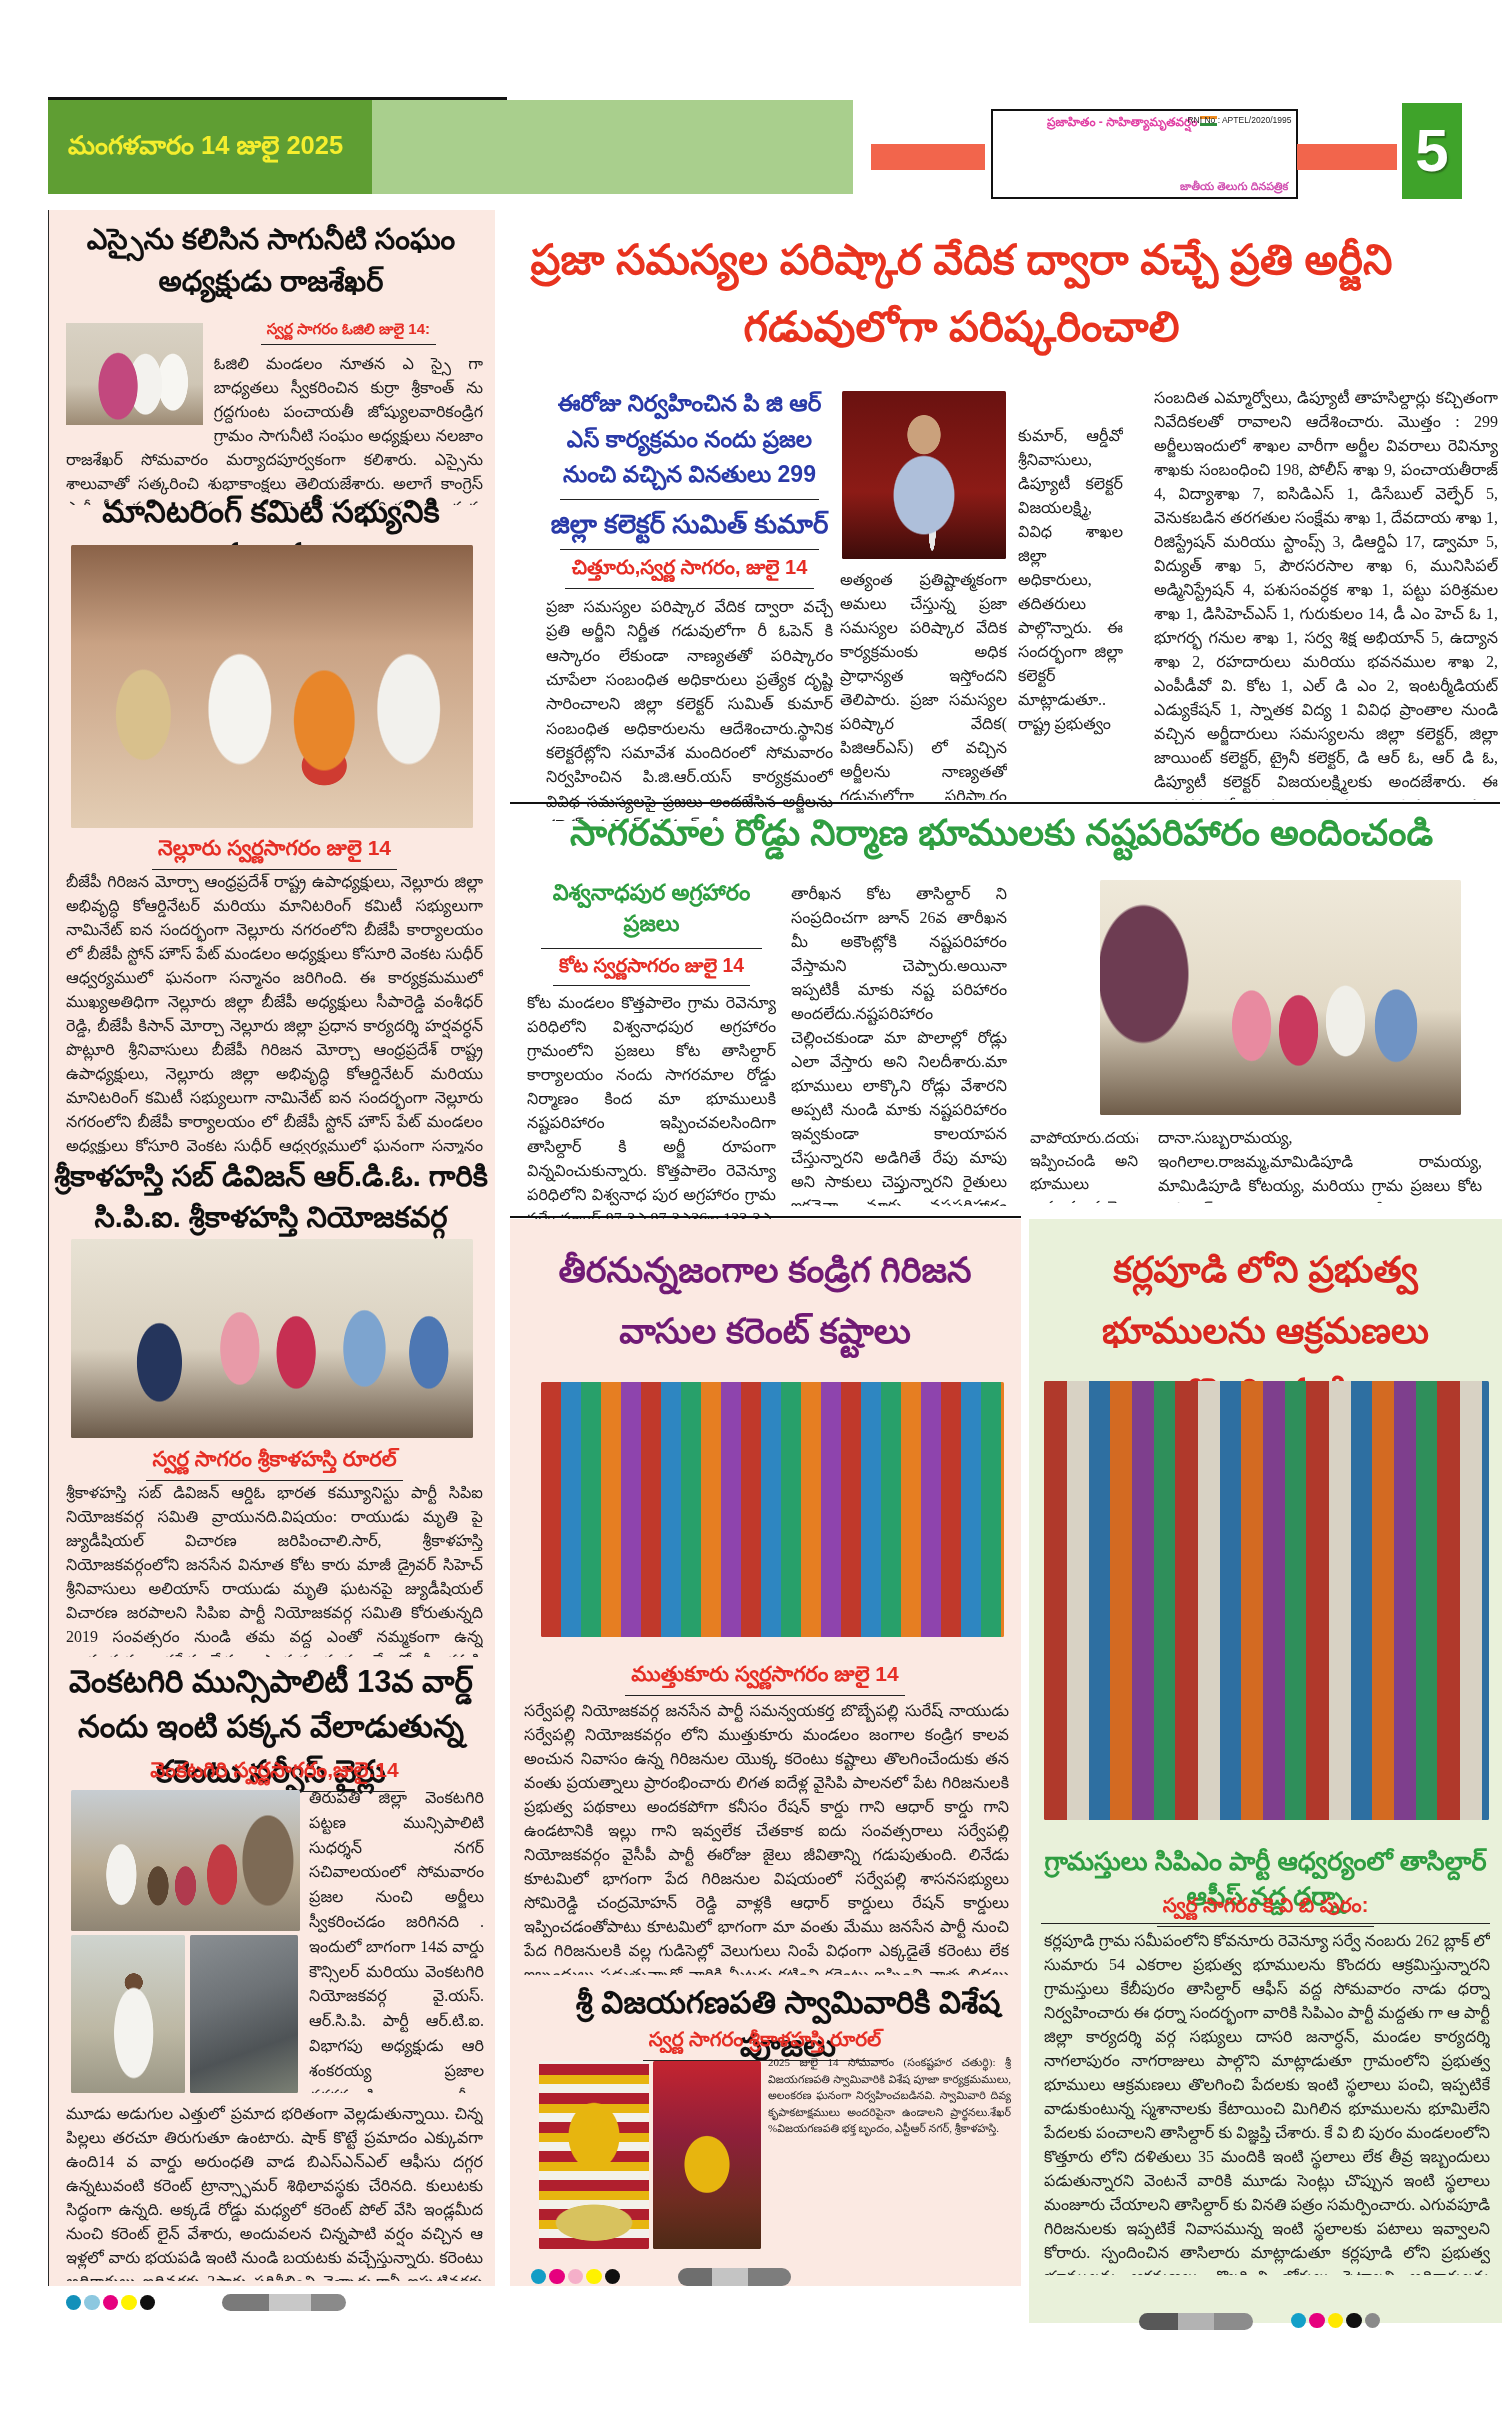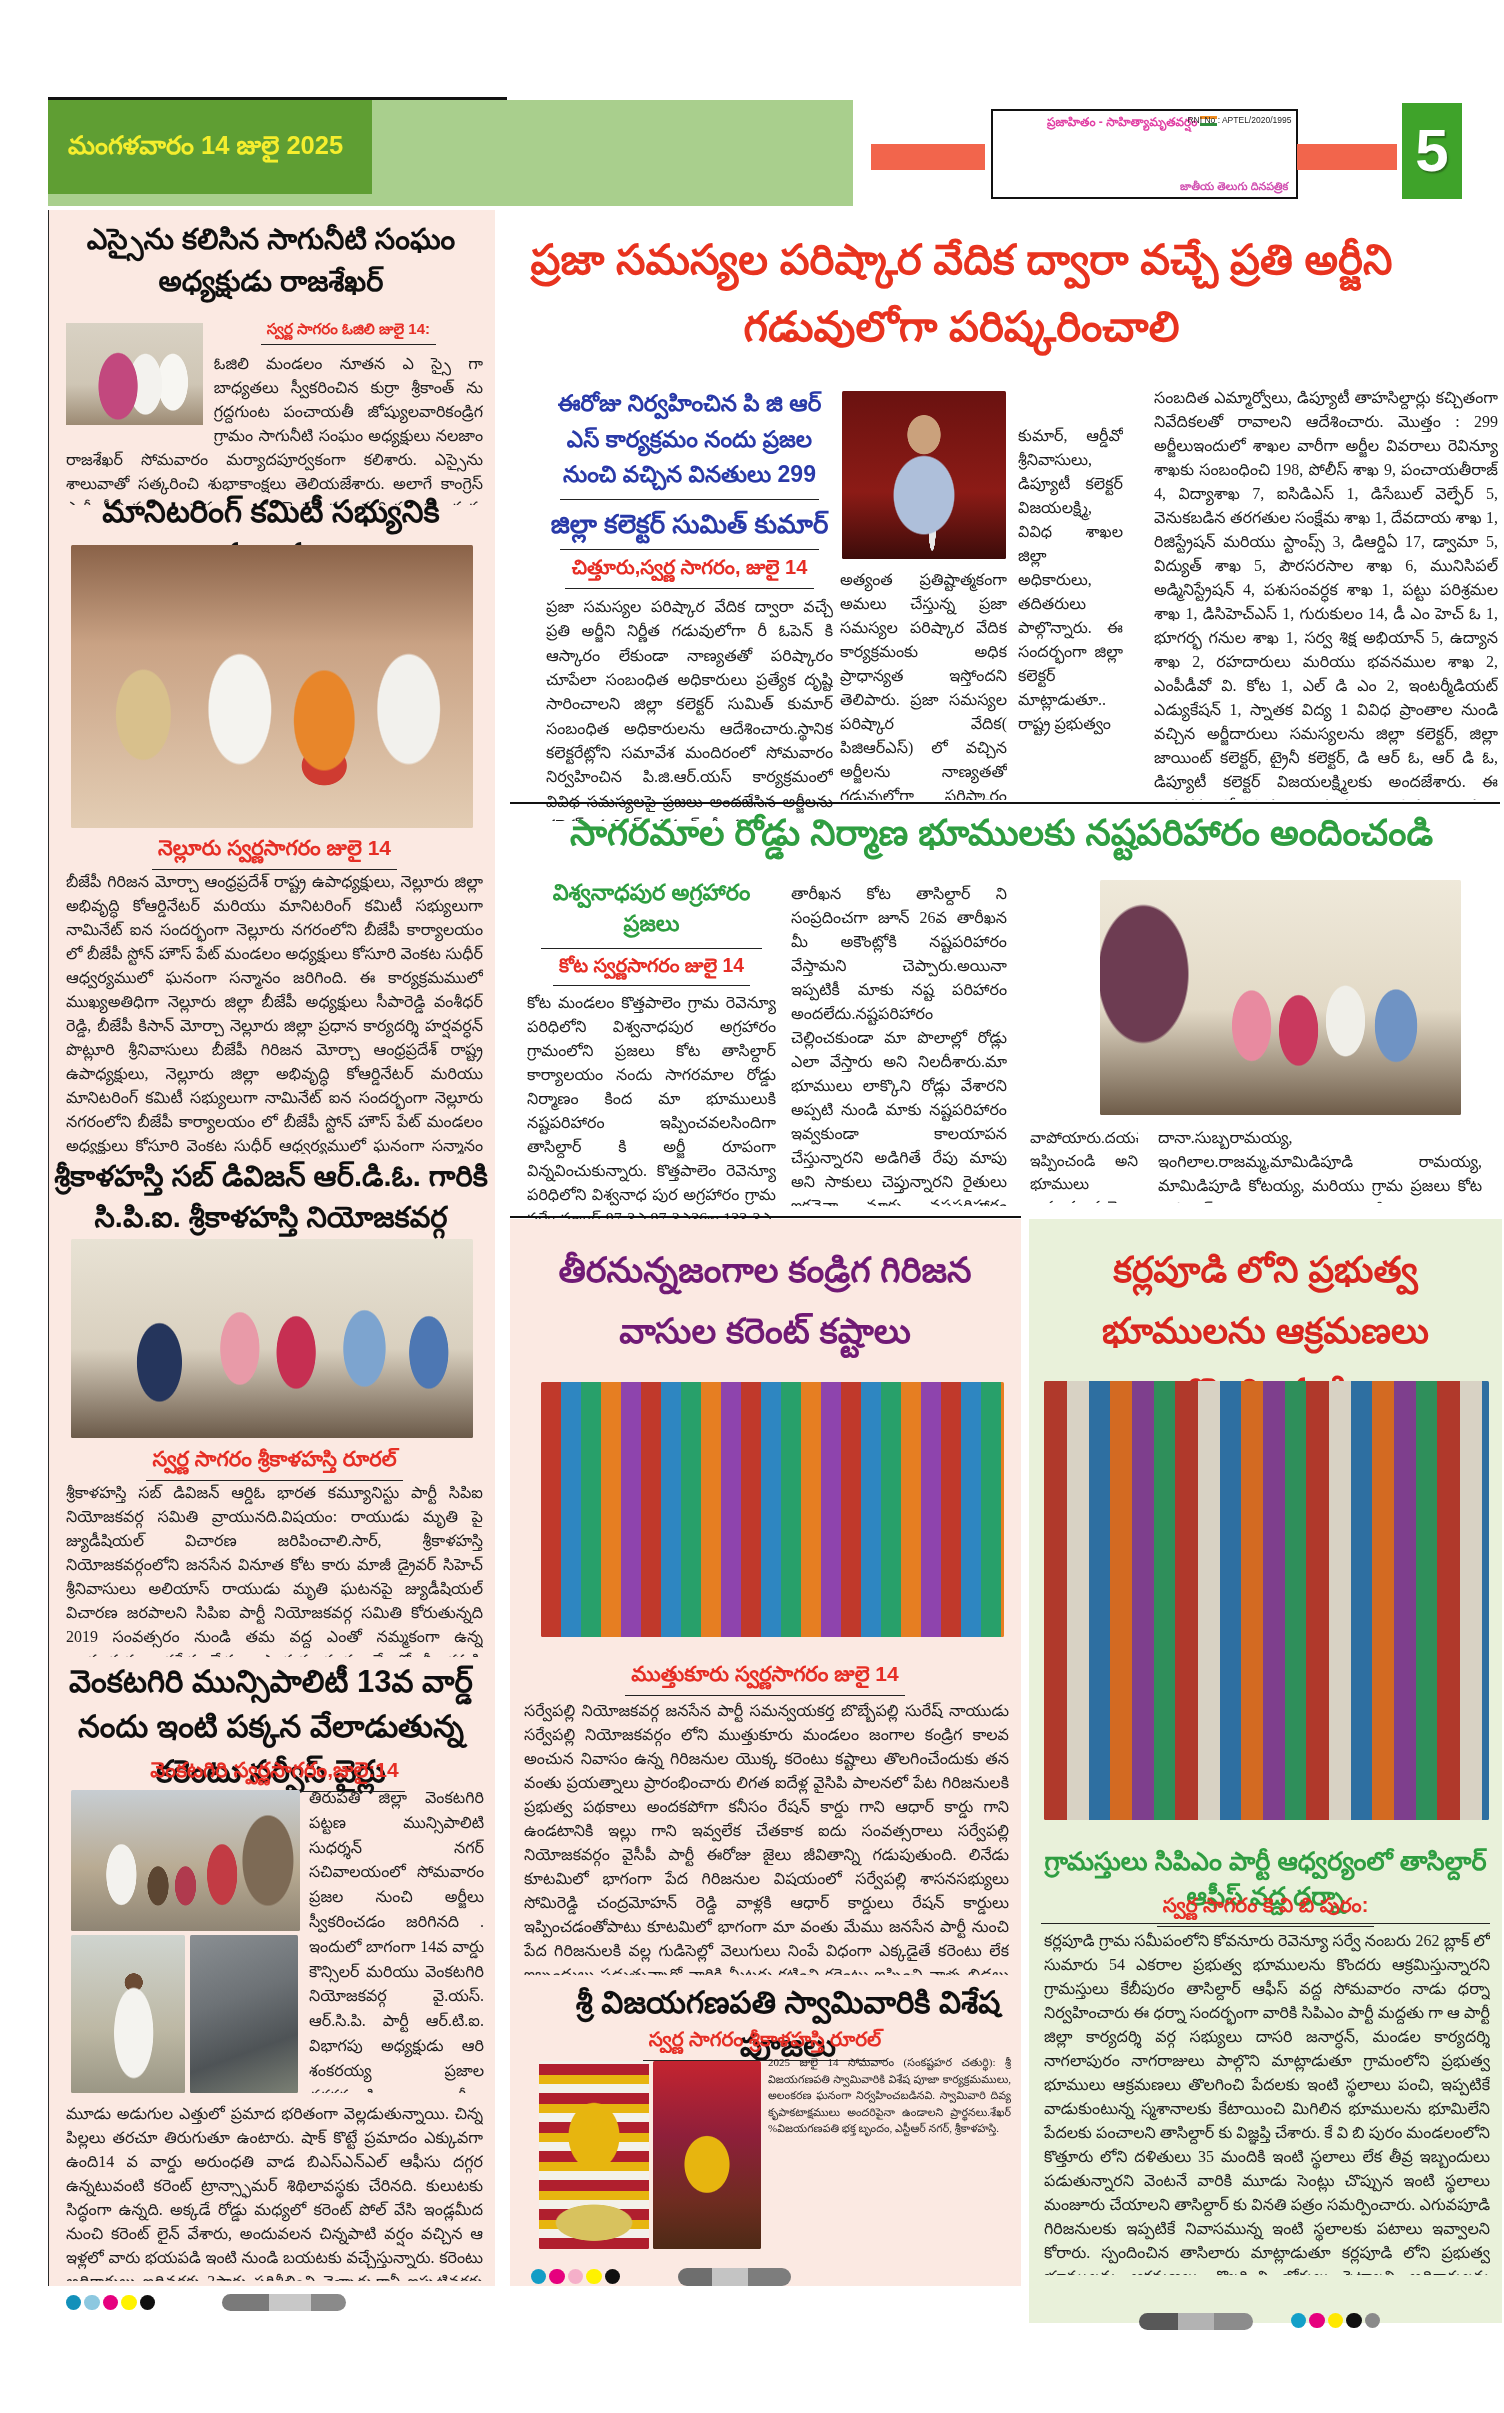--- a/index.html
+++ b/index.html
@@ -6,21 +6,21 @@
   #page{position:relative;width:1504px;height:2413px;background:#ffffff;overflow:hidden;
         font-family:"Liberation Serif", serif;}
   .abs{position:absolute;}
   .hl{font-family:"Liberation Sans", sans-serif;font-weight:700;text-align:center;}
   .body-txt{font-size:16px;line-height:1.5;text-align:justify;color:#1c1c1c;overflow:hidden;}
   .date-line{font-family:"Liberation Sans", sans-serif;font-weight:700;color:#e62e25;text-align:center;}
   .date-line span{display:inline-block;border-bottom:1.5px solid #222;padding:0 6.2px 3.9px;}
   .ph{position:absolute;border-radius:1.5px;background-repeat:no-repeat;}
   
   #top-rule{left:48px;top:97px;width:459px;height:3.1px;background:#121212;}
-  #date-bar{left:48px;top:100px;width:805px;height:106px;background:#a9cf8d;}
+  #date-bar{left:48px;top:100px;width:805px;height:94px;background:#a9cf8d;}
   #date-bar-dark{position:absolute;left:0;top:0;width:324px;height:94px;background:#5f9e33;}
   #date-text{position:absolute;left:20px;top:31px;color:#f5ee2e;font-size:25.5px;font-weight:700;
              font-family:"Liberation Sans", sans-serif;white-space:nowrap;}
   .connector{background:#f2654c;height:25.5px;}
   #conn1{left:871px;top:144px;width:114px;}
   #conn2{left:1297px;top:144px;width:100px;}
   #masthead{left:991px;top:109px;width:303px;height:86px;background:#fff;border:2.3px solid #111;overflow:hidden;}
   #mast-tagline-top{position:absolute;left:54px;top:3.9px;font-size:12px;color:#e13fa4;font-weight:700;
                     font-family:"Liberation Sans", sans-serif;}
   #mast-flag{position:absolute;left:207px;top:4.6px;width:17px;height:10px;

